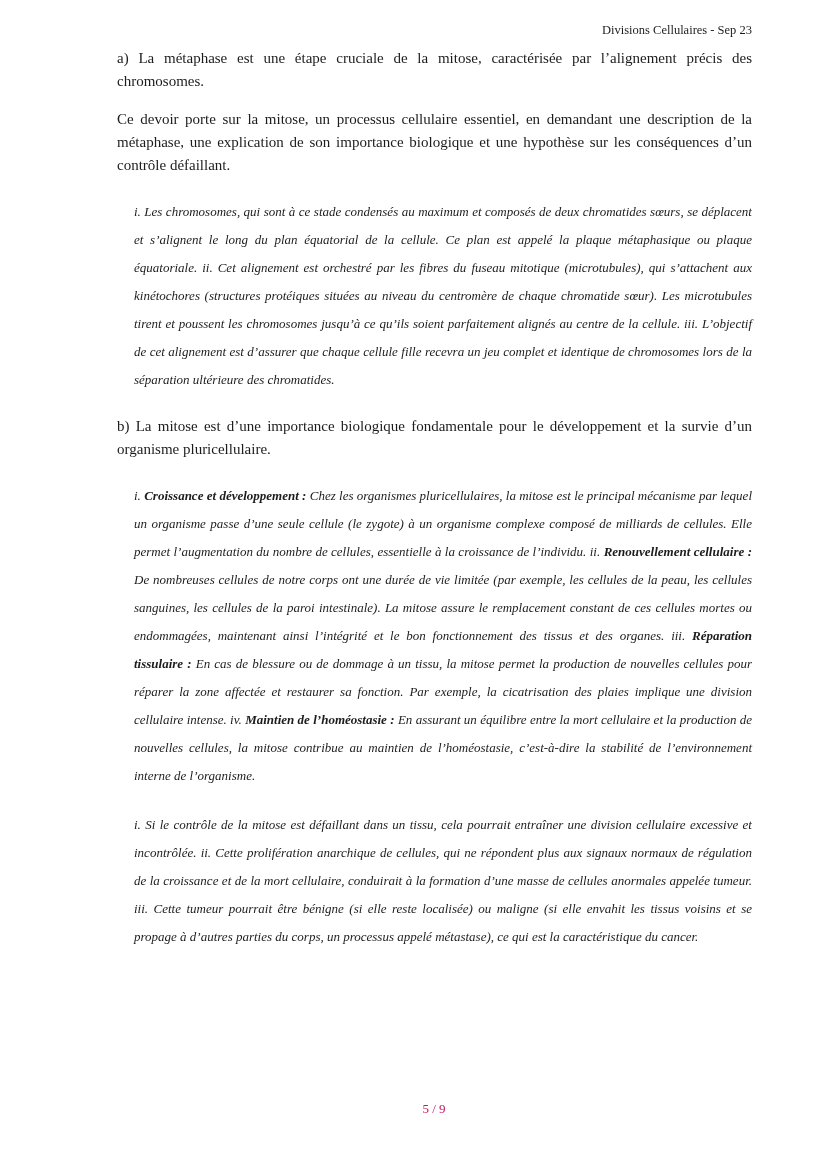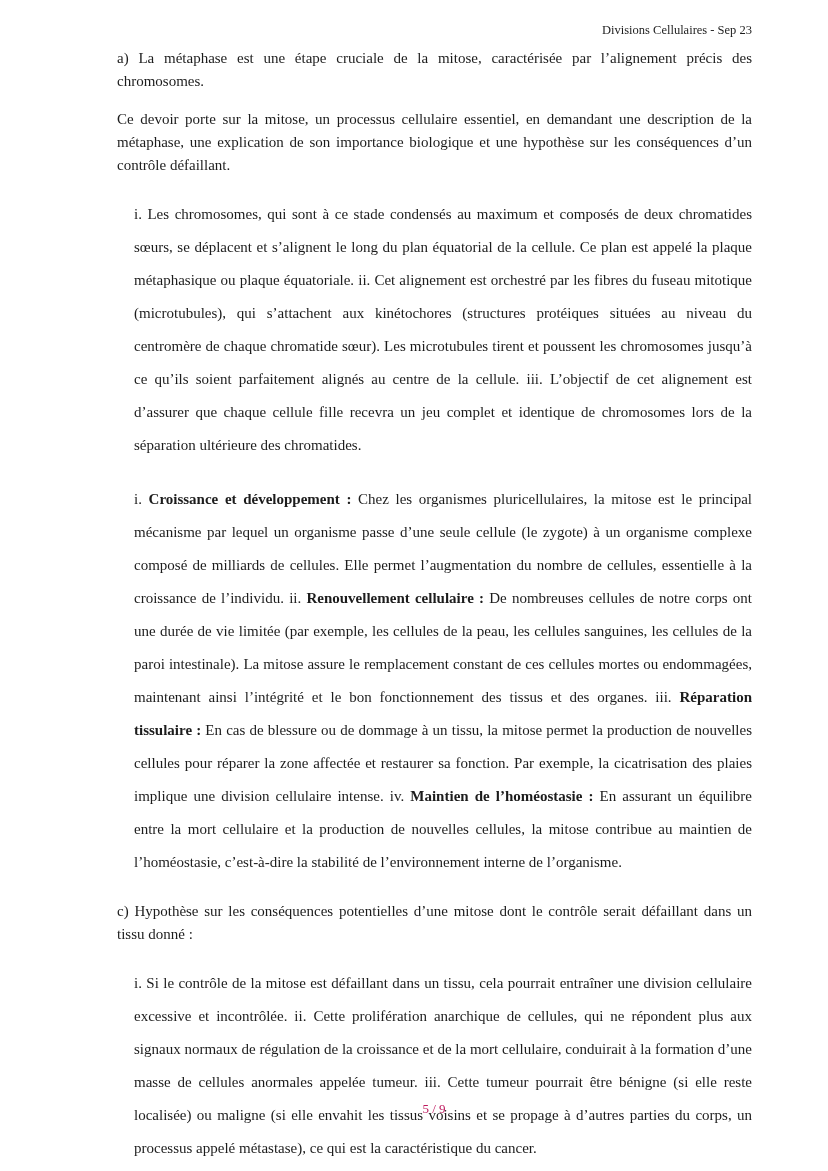--- a/index.html
+++ b/index.html
@@ -35,23 +35,24 @@
     margin: 15px 0 0 0;
     font-size: 15px;
     line-height: 23px;
     text-align: justify;
   }
   .para.tight {
     margin-top: 9px;
   }
   .indent-block {
     margin: 21px 0 0 17px;
-    font-size: 15px;
-    line-height: 33px;
+    font-size: 13px;
+    line-height: 28px;
     text-align: justify;
+    font-style: italic;
   }
   .para.after-block {
     margin-top: 21px;
   }
   .bold {
     font-weight: 700;
   }
   .doc-footer {
     position: absolute;
     left: 0;
@@ -69,21 +70,21 @@
 <div class="page">
   <div class="doc-header">Divisions Cellulaires - Sep 23</div>
 
 
   <p class="para tight">a) La métaphase est une étape cruciale de la mitose, caractérisée par l’alignement précis des chromosomes.</p>
 
   <p class="para">Ce devoir porte sur la mitose, un processus cellulaire essentiel, en demandant une description de la métaphase, une explication de son importance biologique et une hypothèse sur les conséquences d’un contrôle défaillant.</p>
 
   <div class="indent-block"><span>i. Les chromosomes, qui sont à ce stade condensés au maximum et composés de deux chromatides sœurs, se déplacent et s’alignent le long du plan équatorial de la cellule. Ce plan est appelé la plaque métaphasique ou plaque équatoriale. ii. Cet alignement est orchestré par les fibres du fuseau mitotique (microtubules), qui s’attachent aux kinétochores (structures protéiques situées au niveau du centromère de chaque chromatide sœur). Les microtubules tirent et poussent les chromosomes jusqu’à ce qu’ils soient parfaitement alignés au centre de la cellule. iii. L’objectif de cet alignement est d’assurer que chaque cellule fille recevra un jeu complet et identique de chromosomes lors de la séparation ultérieure des chromatides.</span></div>
 
+  <p class="para after-block">b) La mitose est d’une importance biologique fondamentale pour le développement et la survie d’un organisme pluricellulaire.</p>
 
   <div class="indent-block"><span>i. </span><span class="bold">Croissance et développement :</span><span> Chez les organismes pluricellulaires, la mitose est le principal mécanisme par lequel un organisme passe d’une seule cellule (le zygote) à un organisme complexe composé de milliards de cellules. Elle permet l’augmentation du nombre de cellules, essentielle à la croissance de l’individu. ii. </span><span class="bold">Renouvellement cellulaire :</span><span> De nombreuses cellules de notre corps ont une durée de vie limitée (par exemple, les cellules de la peau, les cellules sanguines, les cellules de la paroi intestinale). La mitose assure le remplacement constant de ces cellules mortes ou endommagées, maintenant ainsi l’intégrité et le bon fonctionnement des tissus et des organes. iii. </span><span class="bold">Réparation tissulaire :</span><span> En cas de blessure ou de dommage à un tissu, la mitose permet la production de nouvelles cellules pour réparer la zone affectée et restaurer sa fonction. Par exemple, la cicatrisation des plaies implique une division cellulaire intense. iv. </span><span class="bold">Maintien de l’homéostasie :</span><span> En assurant un équilibre entre la mort cellulaire et la production de nouvelles cellules, la mitose contribue au maintien de l’homéostasie, c’est-à-dire la stabilité de l’environnement interne de l’organisme.</span></div>
 
-  <p class="para after-block">c) Hypothèse sur les conséquences potentielles d’une mitose dont le contrôle serait défaillant dans un tissu donné :</p>
 
   <div class="indent-block"><span>i. Si le contrôle de la mitose est défaillant dans un tissu, cela pourrait entraîner une division cellulaire excessive et incontrôlée. ii. Cette prolifération anarchique de cellules, qui ne répondent plus aux signaux normaux de régulation de la croissance et de la mort cellulaire, conduirait à la formation d’une masse de cellules anormales appelée tumeur. iii. Cette tumeur pourrait être bénigne (si elle reste localisée) ou maligne (si elle envahit les tissus voisins et se propage à d’autres parties du corps, un processus appelé métastase), ce qui est la caractéristique du cancer.</span></div>
 
   <div class="doc-footer">5 / 9</div>
 </div>
 
 </body></html>

